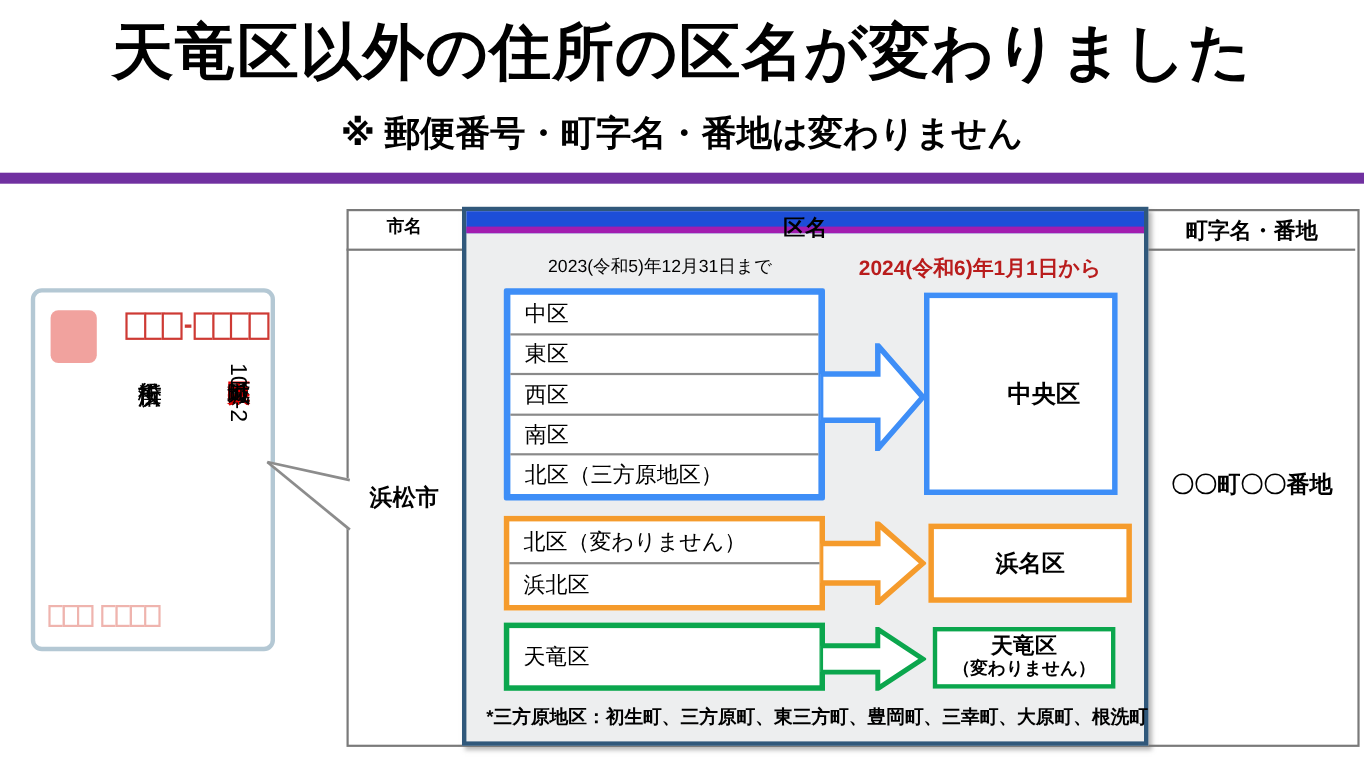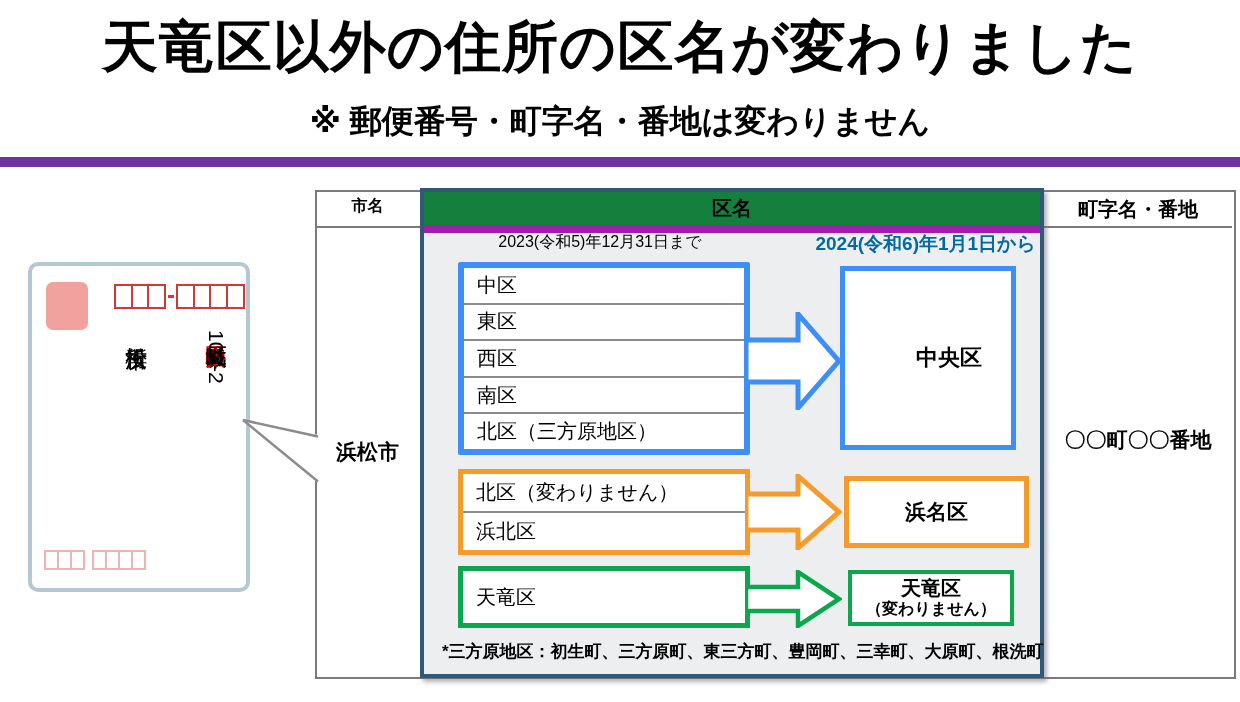--- a/index.html
+++ b/index.html
@@ -38,25 +38,25 @@
   .table-outline{left:315px;top:190px;width:917px;height:485px;border:2px solid #7A7A7A;background:#fff;}
   .thead-line{left:315px;top:190px;width:917px;height:36px;border-bottom:2px solid #7A7A7A;}
   .th-city{left:315px;top:196px;width:105px;text-align:center;font-size:16px;font-weight:bold;}
   .th-town{left:1044px;top:196px;width:188px;text-align:center;font-size:20px;font-weight:bold;}
   .cell-city{left:315px;top:438px;width:105px;text-align:center;font-size:21px;font-weight:bold;}
   .cell-town{left:1044px;top:426px;width:188px;text-align:center;font-size:21px;font-weight:bold;}
 
   
   .ward-panel{left:420px;top:188px;width:624px;height:490px;background:#EDEEEF;
     border:4px solid #30587B;box-shadow:3px 4px 4px rgba(110,110,110,.5);box-sizing:border-box;}
-  .panel-head{position:absolute;left:0;top:0;width:100%;height:41px;background:#15803d;
-    border-bottom:8px solid #a21caf;box-sizing:border-box;
+  .panel-head{position:absolute;left:0;top:0;width:100%;height:20px;background:#1d4ed8;
+    border-bottom:6px solid #a21caf;box-sizing:border-box;
     text-align:center;font-size:20px;font-weight:bold;line-height:32px;}
   .date-before{left:30px;top:40px;width:292px;text-align:center;font-size:16px;}
-  .date-after{left:322px;top:39px;width:290px;text-align:right;font-size:19px;font-weight:bold;color:#0369a1;}
+  .date-after{left:322px;top:39px;width:290px;text-align:center;font-size:19px;font-weight:bold;color:#b91c1c;}
 
   .old-list{background:#fff;display:flex;flex-direction:column;box-sizing:border-box;}
   .old-list .row{flex:1;display:flex;align-items:center;padding-left:13px;font-size:20px;}
   .old-list .row + .row{border-top:2px solid #8A8A8A;}
   .list-blue{left:34px;top:70px;width:292px;height:193px;border:6px solid #3E8EF7;border-radius:2px;}
   .list-orange{left:34px;top:277px;width:292px;height:86px;border:5px solid #F59B2C;}
   .list-green{left:34px;top:374px;width:292px;height:62px;border:5px solid #0BA64D;}
 
   .new-box{background:#fff;display:flex;flex-direction:column;align-items:center;justify-content:center;
     box-sizing:border-box;text-align:center;}

